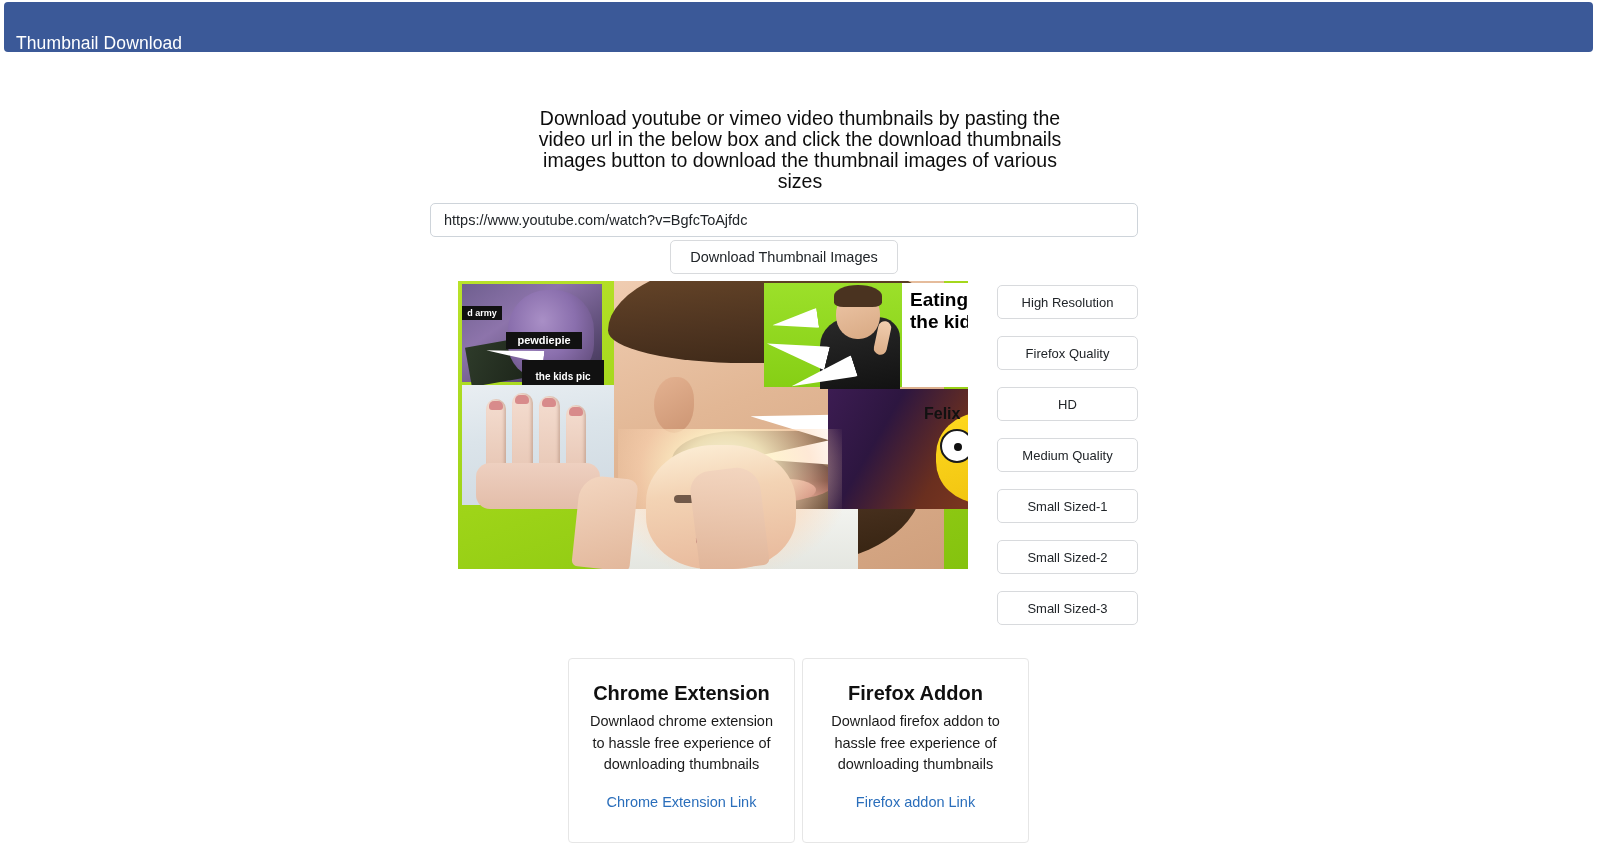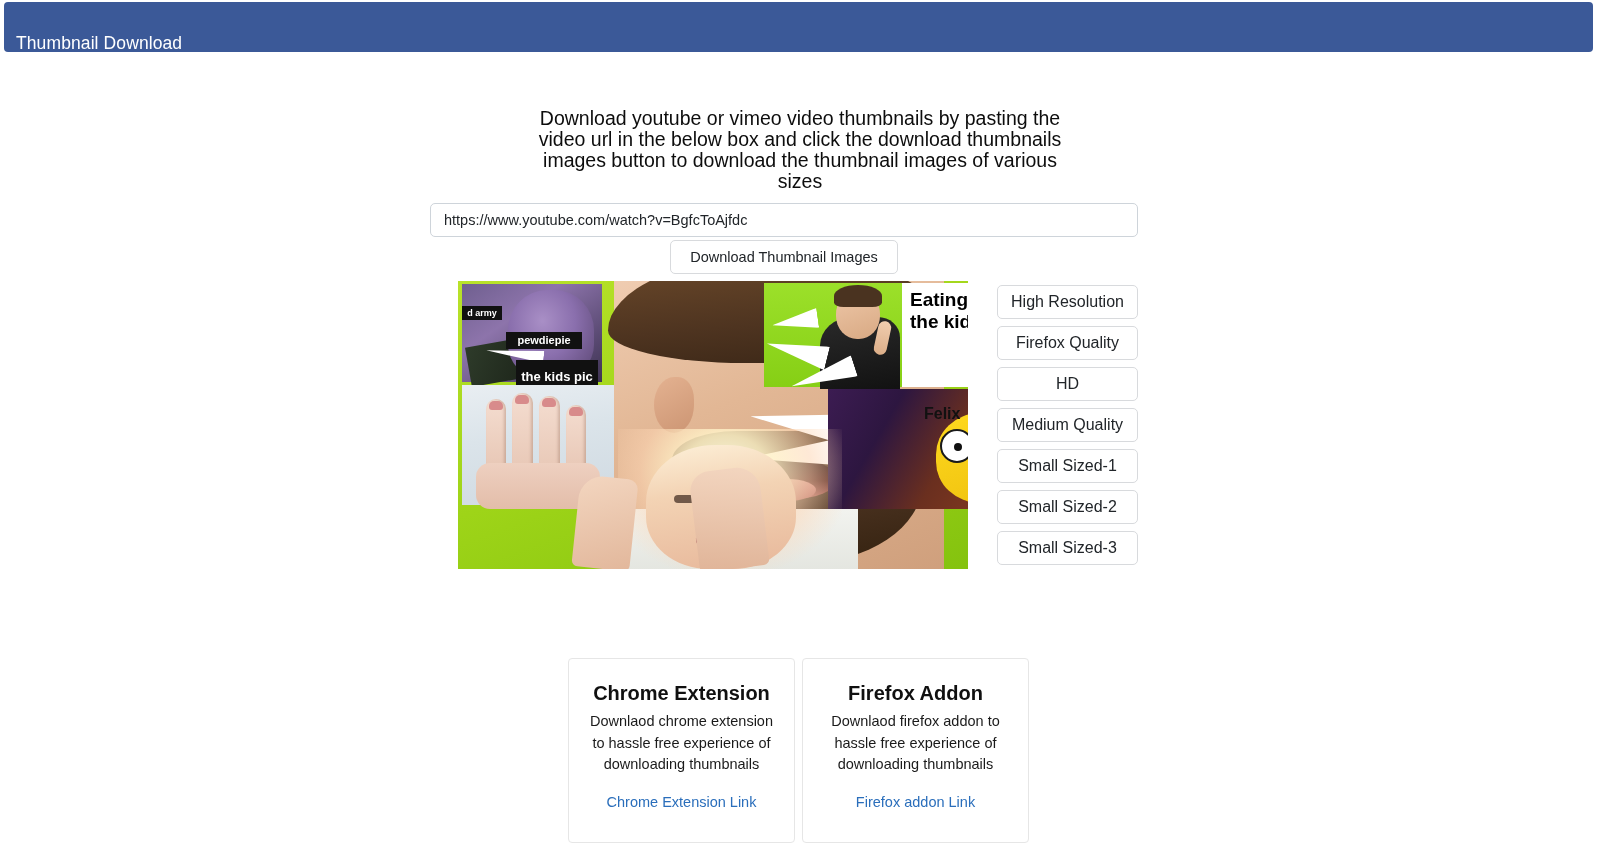--- a/index.html
+++ b/index.html
@@ -118,21 +118,21 @@
     background: linear-gradient(145deg,#6f5f8f 0%,#8d74ab 35%,#5a4a73 75%,#3e3352 100%); }
   .thanos-head { left:46px; top:6px; width:86px; height:88px; border-radius:46% 46% 38% 38%;
     background: radial-gradient(ellipse at 40% 35%, #a98fc6 0%, #8a6fad 45%, #58446f 100%); }
   .thanos-arm { left:6px; top:58px; width:62px; height:40px;
     background: linear-gradient(120deg,#2e3b2a 0%,#1c2419 100%); transform: rotate(-10deg); }
   .tag { background:#111; color:#fff; font-weight:700;
          font-family:"Liberation Sans",sans-serif; display:flex; align-items:center;
          justify-content:center; line-height:1; }
   .tag-army   { left:0px;  top:22px; width:40px;  height:14px; font-size:9px; }
   .tag-pdp    { left:44px; top:48px; width:76px;  height:17px; font-size:11px; }
-  .tag-kids   { left:54px; top:76px; width:82px;  height:33px; font-size:13px; }
+  .tag-kids   { left:60px; top:76px; width:82px;  height:33px; font-size:10px; }
   .white-arrow-1 { left:24px; top:64px; width:58px; height:12px; background:#fff;
       clip-path: polygon(0 45%, 100% 0, 100% 100%); transform: rotate(6deg); }
 
   
   .panel-hand { left:4px; top:104px; width:158px; height:120px;
       background: linear-gradient(170deg,#e9eef2 0%,#dbe4ea 40%,#cfd9e1 100%); }
   .finger { position:absolute; background:linear-gradient(180deg,#f4ddd0 0%,#e7c6b4 100%);
       border-radius:10px 10px 4px 4px; box-shadow: inset -2px 0 3px rgba(150,110,90,.35); }
   .f1 { left:24px; top:14px; width:20px; height:74px; }
   .f2 { left:50px; top:8px;  width:21px; height:84px; }
@@ -238,26 +238,26 @@
 
   
   .quality-list {
     position: absolute;
     left: 997px; top: 4px;
     width: 141px;
   }
   .quality-btn {
     display: block;
     width: 141px; height: 34px;
-    margin-bottom: 7px;
+    margin-bottom: 17px;
     background: #ffffff;
     border: 1px solid #d8dadd;
     border-radius: 5px;
     font-family: "Liberation Sans", sans-serif;
-    font-size: 16px;
+    font-size: 13px;
     color: #212529;
     cursor: pointer;
     padding: 0;
   }
 
   
   .cards {
     position: absolute;
     left: 568px; top: 606px;
     width: 462px;

